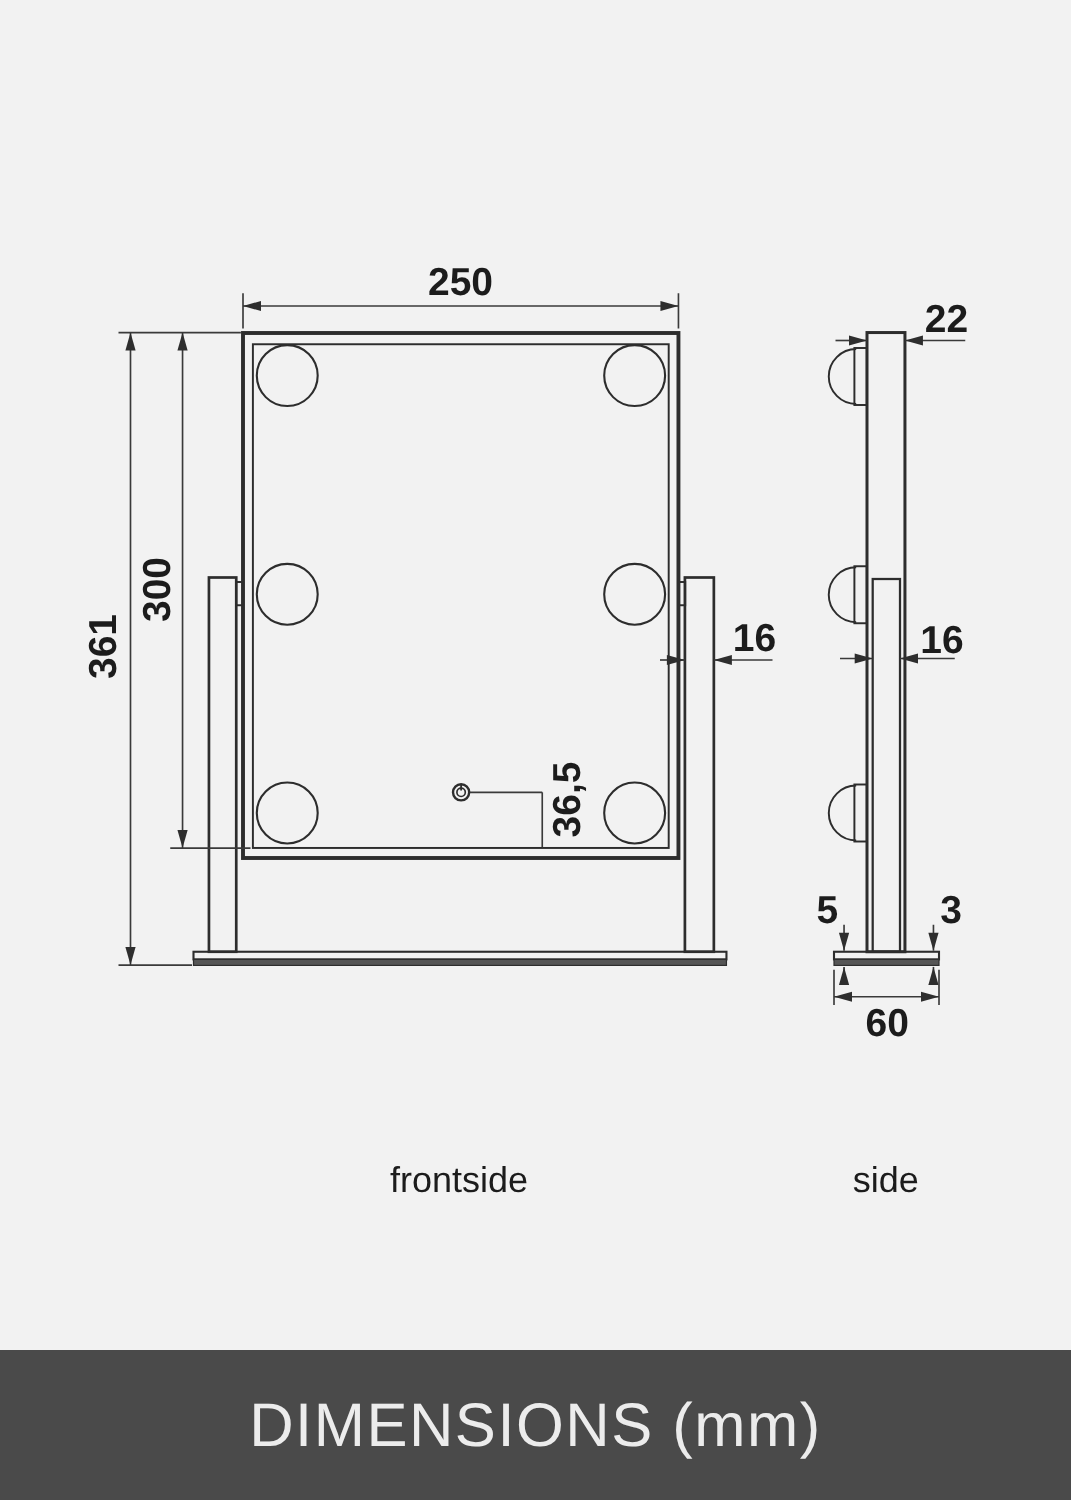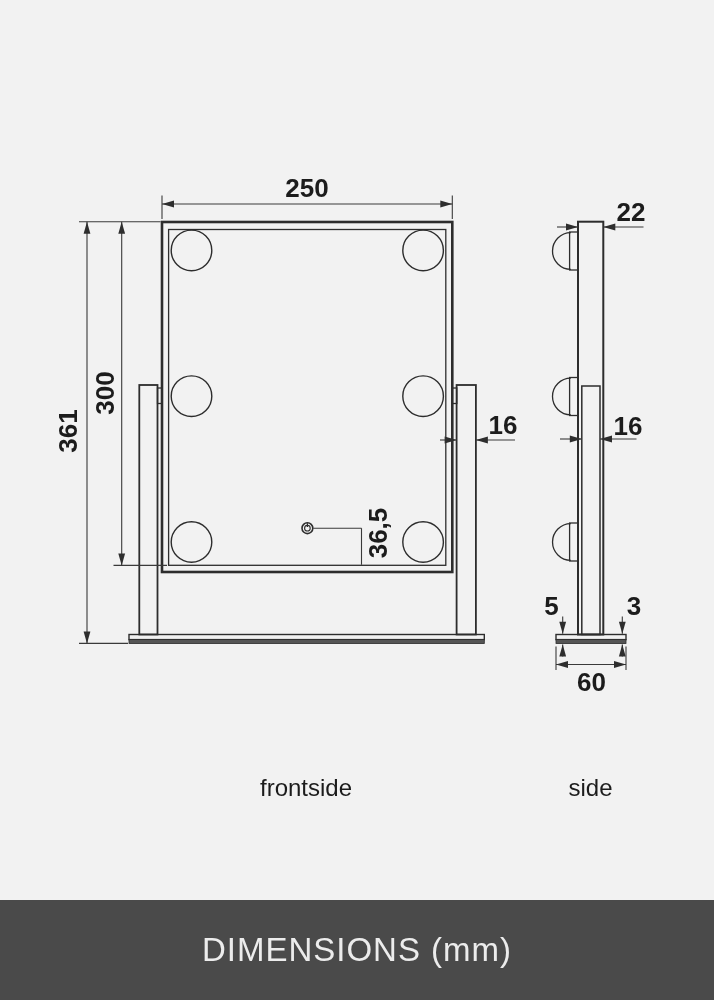--- a/index.html
+++ b/index.html
@@ -21,21 +21,21 @@
   }
   .caption{
     fill:#1c1c1c;font-weight:400;font-size:24px;
     text-anchor:middle;font-family:"Liberation Sans", sans-serif;
   }
   .footer{
     position:absolute;left:0;top:900px;width:714px;height:100px;
     background:#4a4a4a;display:flex;align-items:center;justify-content:center;
   }
   .footer span{
-    color:#ececec;font-size:33px;font-weight:400;letter-spacing:1px;
+    color:#ececec;font-size:41px;font-weight:400;letter-spacing:1px;
     font-family:"Liberation Sans", sans-serif;
   }
 </style>
 </head>
 <body>
 
 <div class="stage">
   <svg width="714" height="900" viewBox="0 0 714 900">
     <defs>
       <marker id="arw" markerUnits="userSpaceOnUse" markerWidth="13" markerHeight="8" refX="12.5" refY="4" orient="auto-start-reverse">

